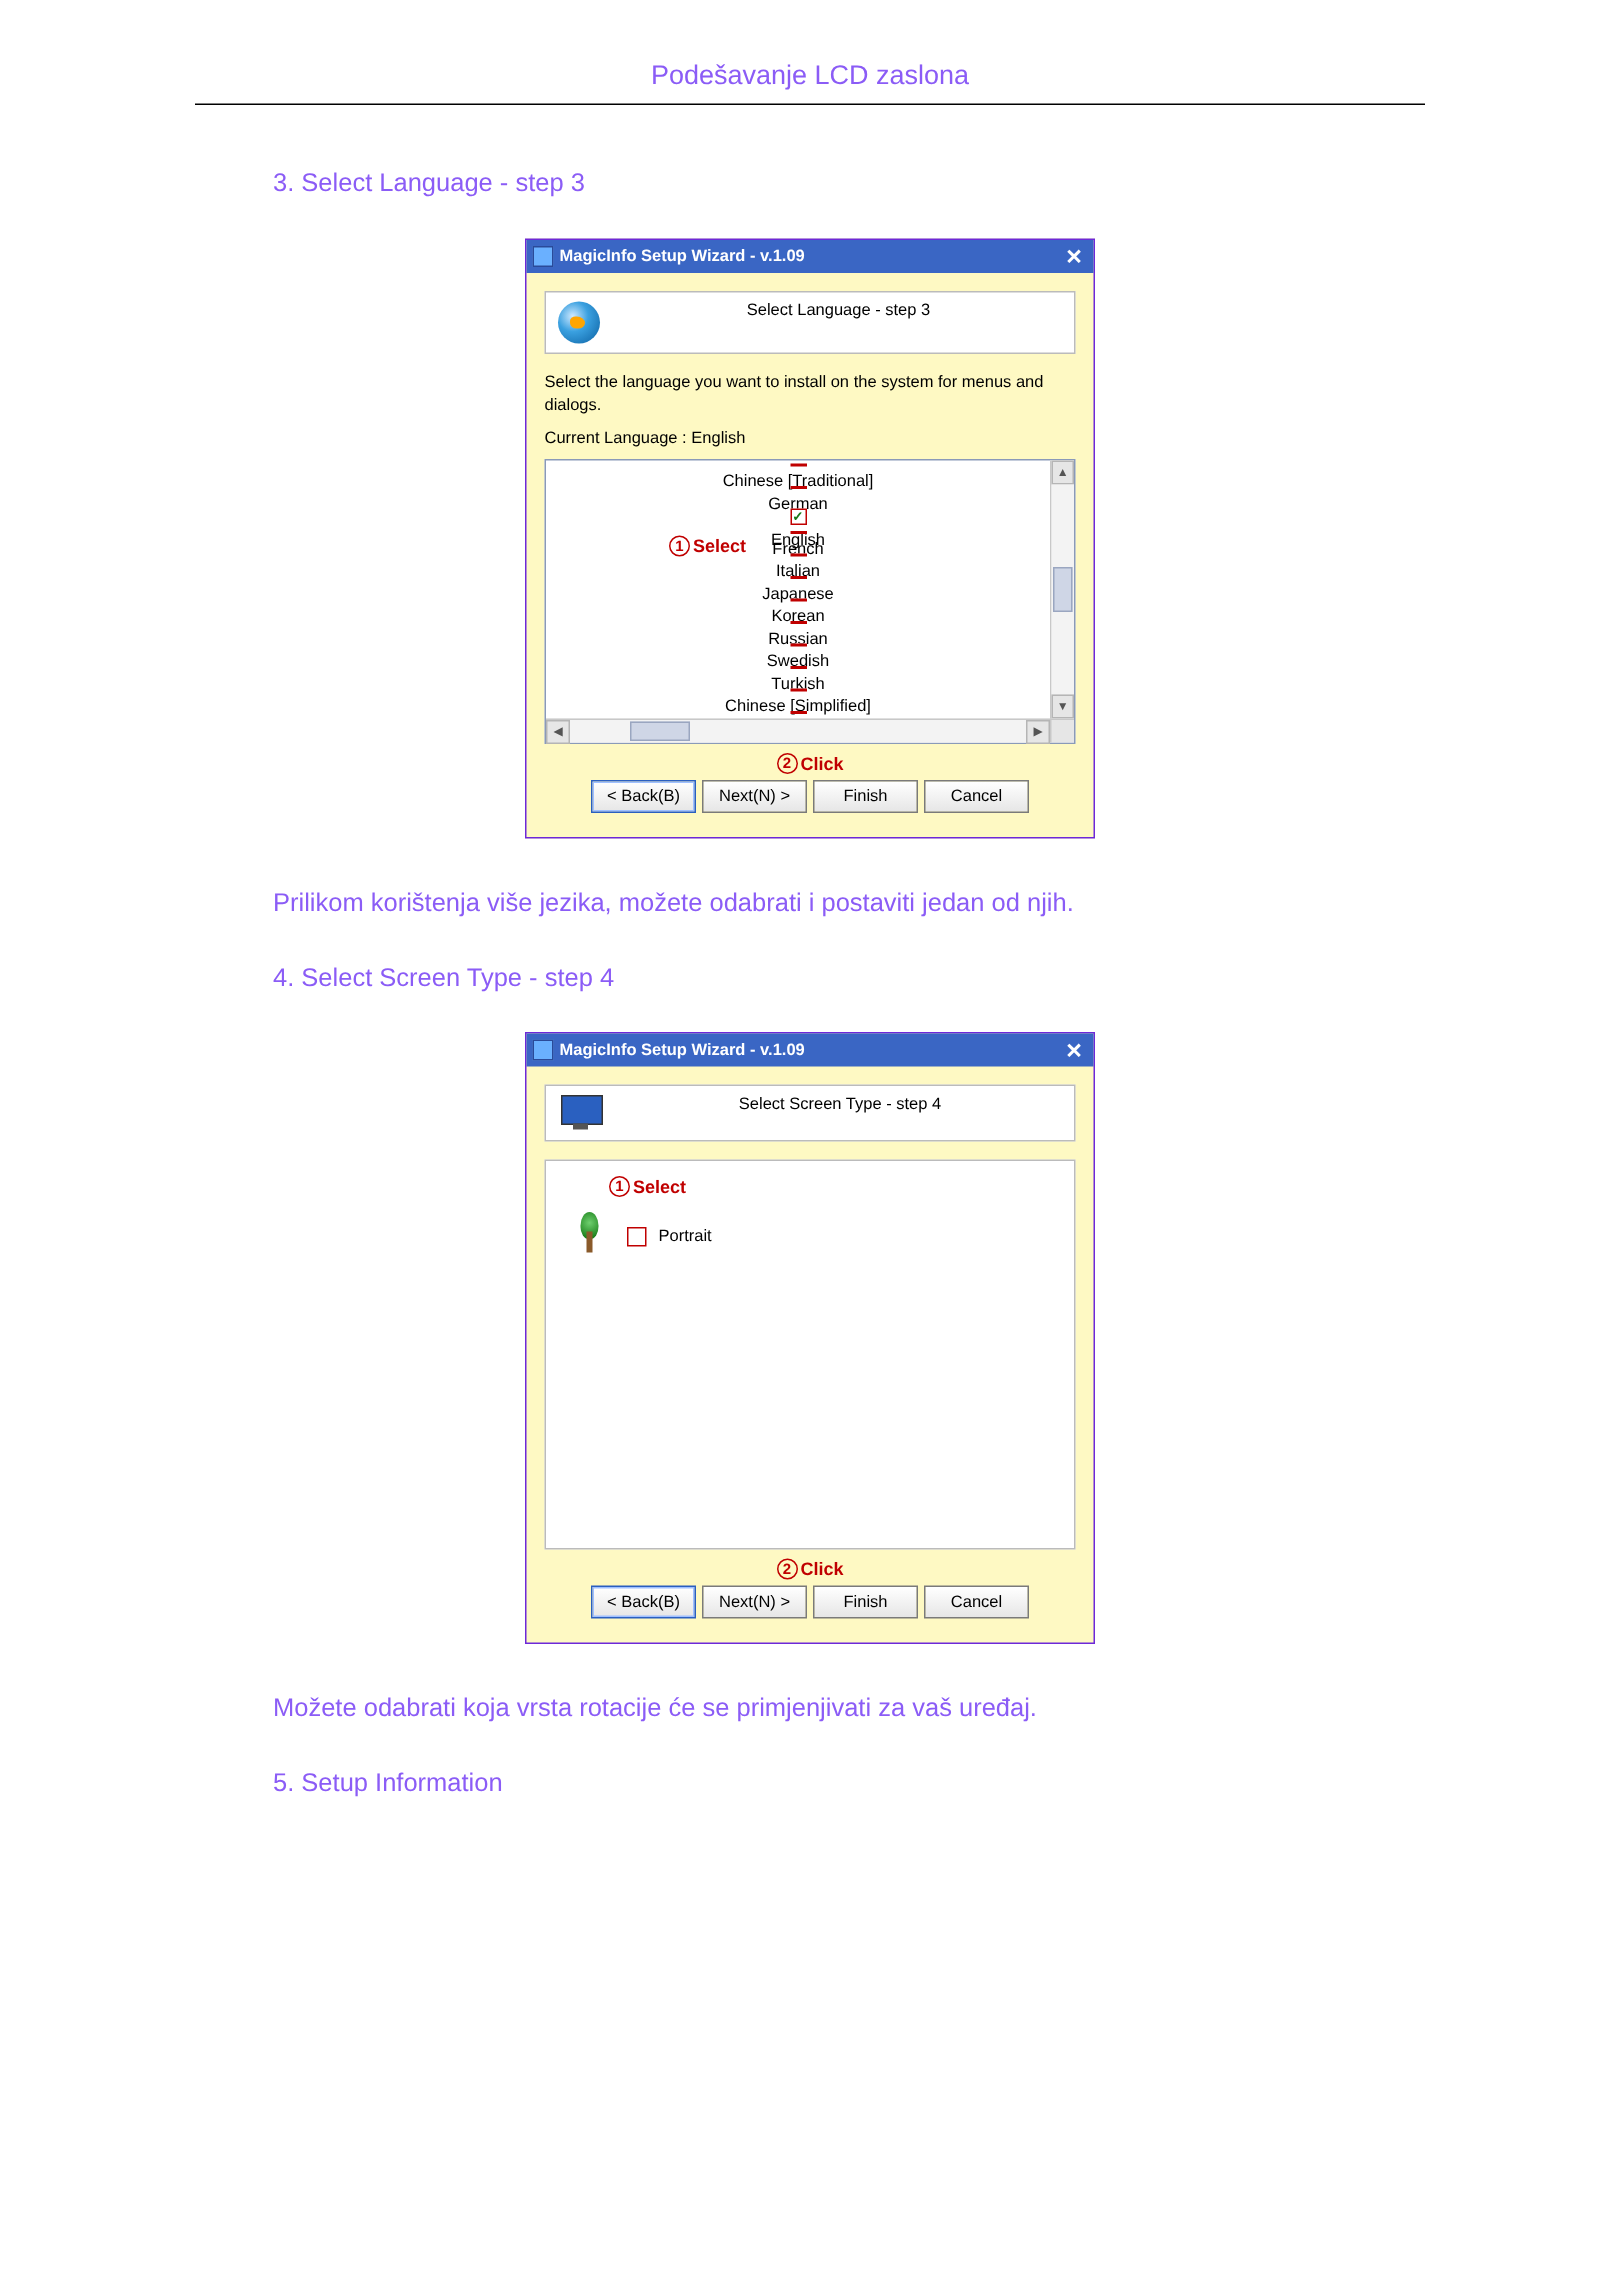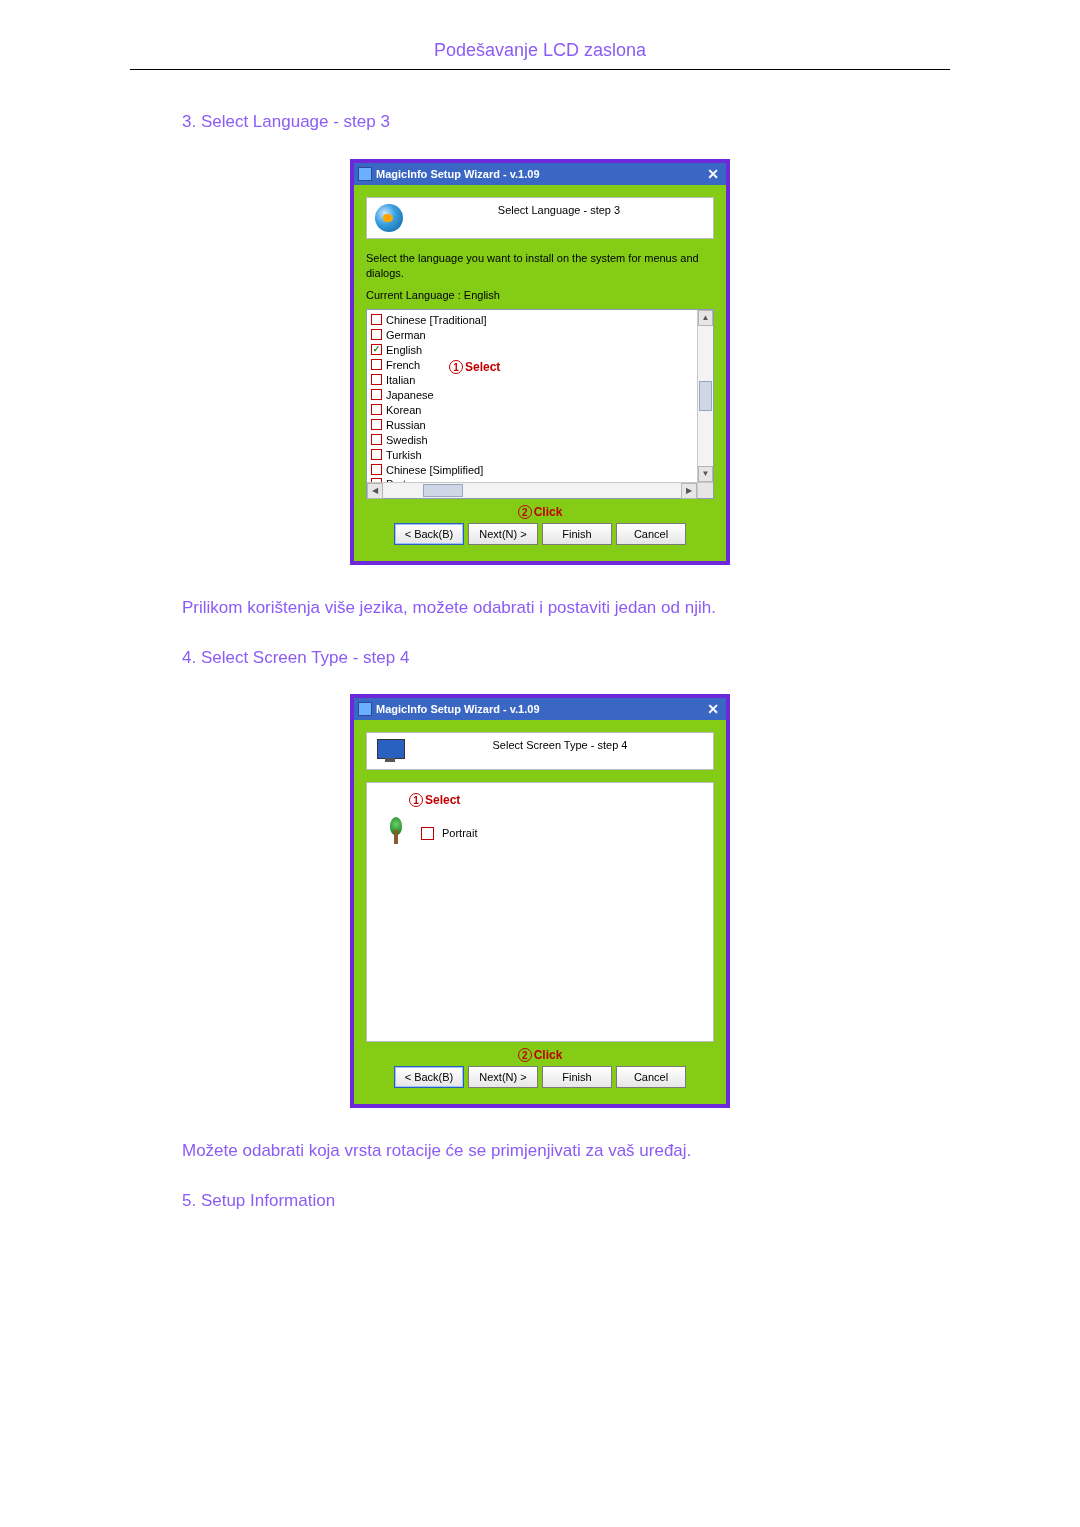--- a/index.html
+++ b/index.html
@@ -35,22 +35,22 @@
     margin-top: 30px;
   }
   .dialog-wrap {
     display: flex;
     justify-content: center;
     margin-bottom: 10px;
   }
   
   .dialog {
     width: 380px;
-    border: 4px solid #6d28d9;
-    background: #84cc16;
+    border: 1px solid #6d28d9;
+    background: #fef9c3;
     font-size: 11px;
     font-family: Tahoma, Arial, sans-serif;
   }
   .titlebar {
     background: #3a66c4;
     color: #fff;
     display: flex;
     align-items: center;
     height: 22px;
     padding: 0 4px;
@@ -127,20 +127,21 @@
     left: 0; top: 0; right: 16px; bottom: 16px;
     overflow: hidden;
     padding: 2px 4px;
   }
   .list-row {
     display: flex;
     align-items: center;
     gap: 4px;
     height: 15px;
     white-space: nowrap;
+    flex-direction: column;
   }
   .list-row.last { height: 13px; overflow: hidden; }
   .chk {
     width: 11px; height: 11px;
     border: 1px solid #2a4a9a;
     background: #fff;
     display: inline-flex;
     align-items: center;
     justify-content: center;
     font-size: 9px;

